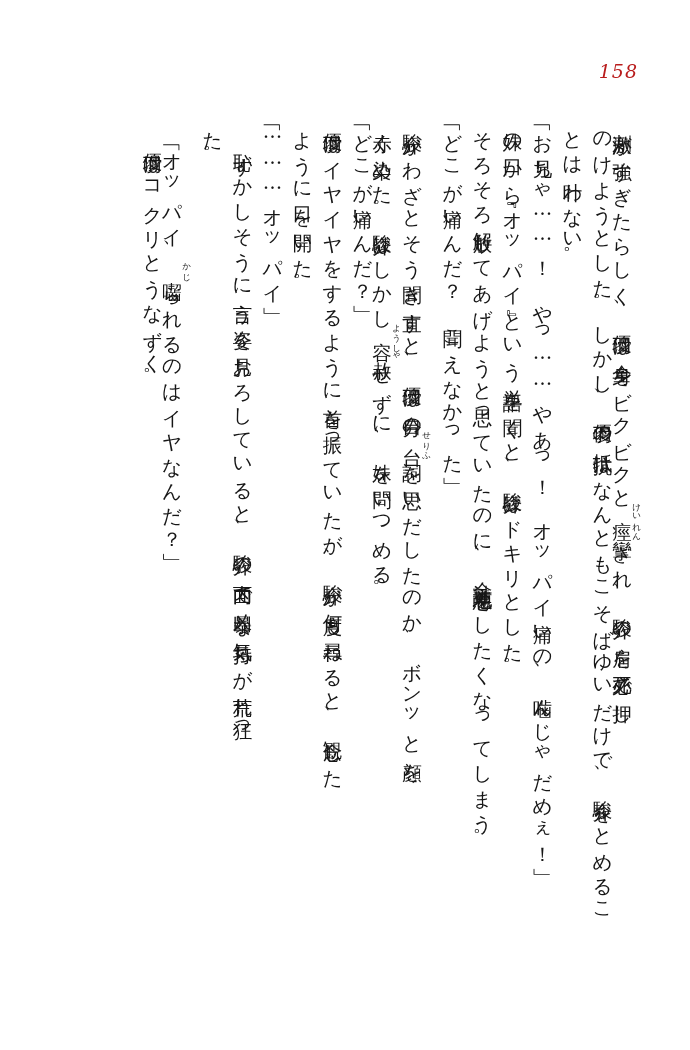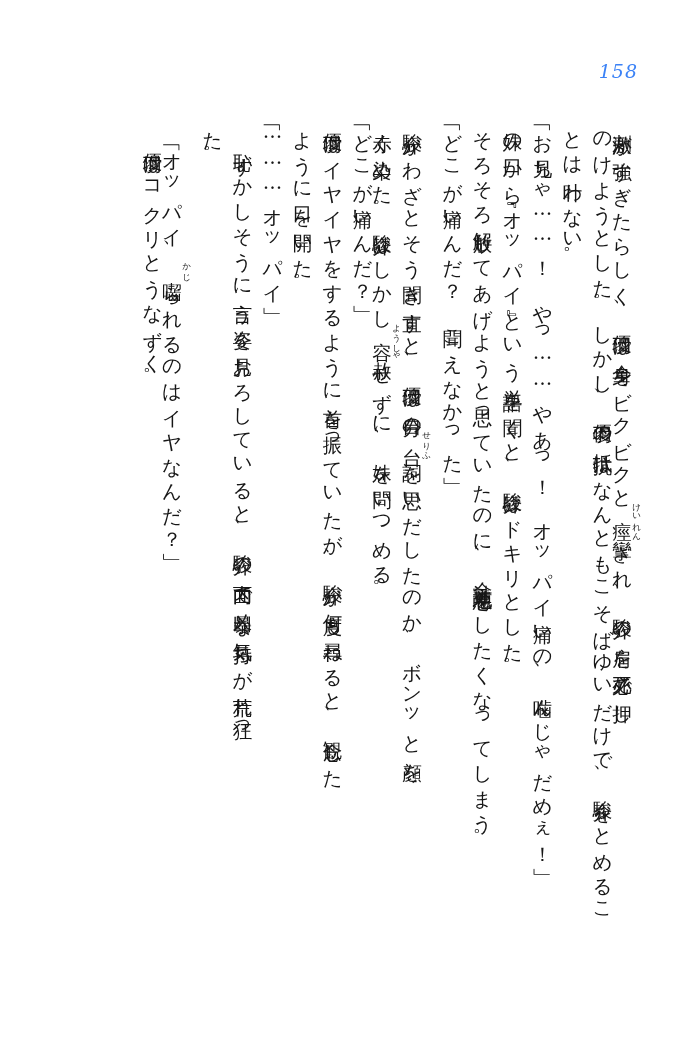--- a/index.html
+++ b/index.html
@@ -21,21 +21,21 @@
     background: #ffffff;
     box-sizing: border-box;
   }
   .page-number {
     position: absolute;
     top: 60px;
     right: 52px;
     font-family: "DejaVu Serif", "Liberation Serif", serif;
     font-style: italic;
     font-size: 19px;
-    color: #3b82f6;
+    color: #b91c1c;
     letter-spacing: 1px;
   }
   .text-block {
     position: absolute;
     top: 118px;
     right: 48px;
     left: 48px;
     height: 880px;
     display: flex;
     flex-direction: row-reverse;

